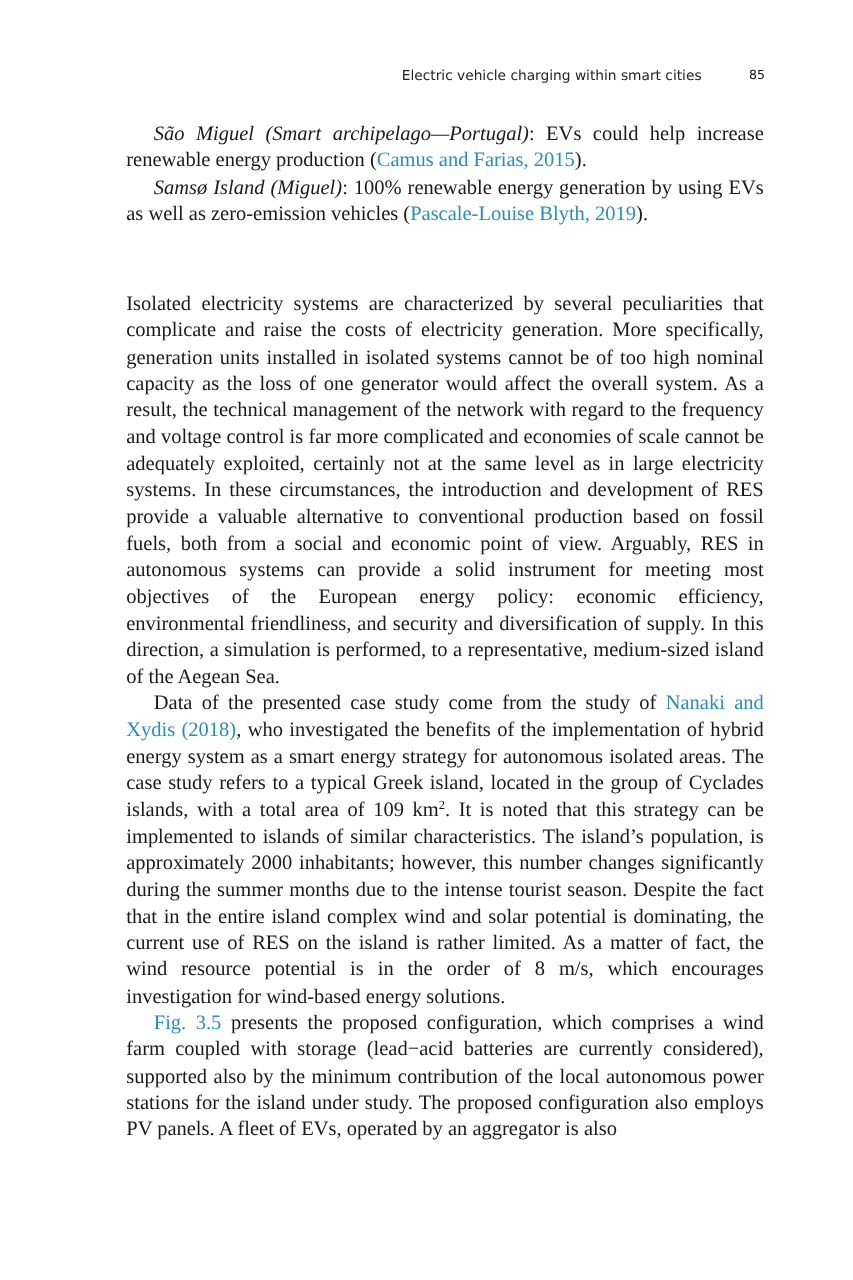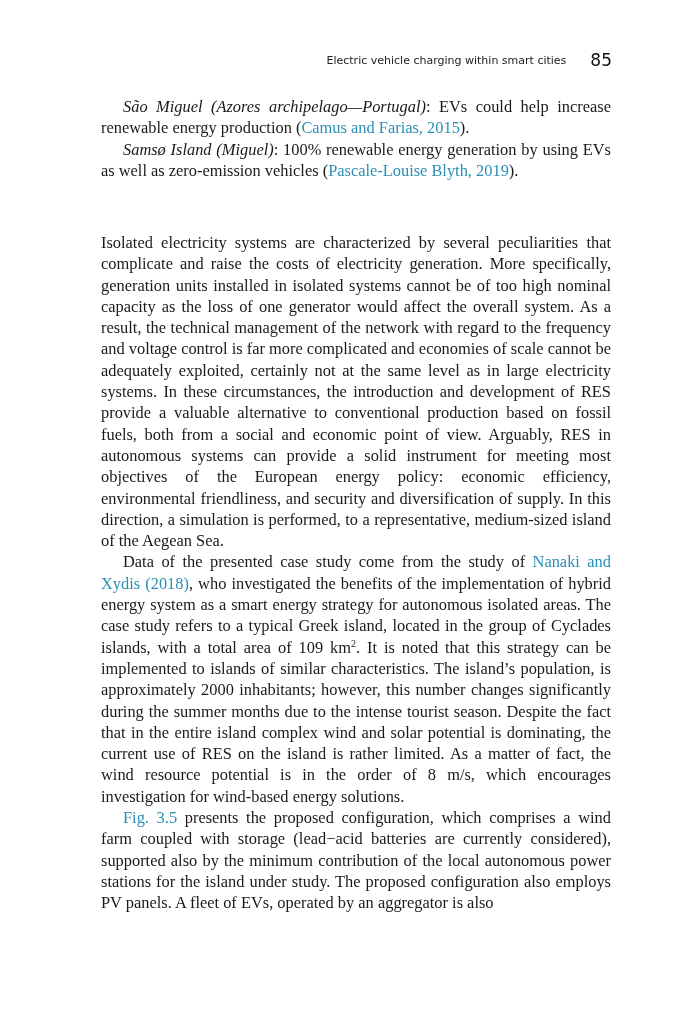--- a/index.html
+++ b/index.html
@@ -3,22 +3,22 @@
 <meta charset="utf-8">
 <style>
   html, body { margin: 0; padding: 0; background: #ffffff; }
   body { width: 682px; height: 1024px; position: relative; overflow: hidden; }
   .page { position: absolute; left: 0; top: 0; width: 682px; height: 1024px; }
   .running-head {
     position: absolute; top: 50px; left: 300px; width: 312px; height: 20px;
     font-family: "DejaVu Sans", sans-serif; font-size: 11px; color: #222;
     display: flex; justify-content: flex-end; align-items: center;
   }
-  .running-head .title { margin-right: 24px; }
-  .running-head .pnum { font-size: 17px; color: #111; }
+  .running-head .title { margin-right: 38px; }
+  .running-head .pnum { font-size: 10px; color: #111; }
   .body-text {
     position: absolute; left: 101px; width: 510px;
     font-family: "Liberation Serif", serif; font-size: 16.4px; line-height: 21.3px;
     color: #1a1a1a; text-align: justify; hyphens: manual;
   }
   .body-text p { margin: 0; }
   .indent { text-indent: 22px; }
   .it { font-style: italic; }
   .link { color: #2a8fb5; }
   .heading {
@@ -32,21 +32,21 @@
 <body>
 
 <div class="page">
 
   <div class="running-head">
     <span class="title">Electric vehicle charging within smart cities</span>
     <span class="pnum">85</span>
   </div>
 
   <div class="body-text" style="top:96px;">
-    <p class="indent"><span class="it">São Miguel (Azores archipelago—Portugal)</span><span>: EVs could help increase renewable energy production (</span><span class="link">Camus and Farias, 2015</span><span>).</span></p>
+    <p class="indent"><span class="it">São Miguel (Smart archipelago—Portugal)</span><span>: EVs could help increase renewable energy production (</span><span class="link">Camus and Farias, 2015</span><span>).</span></p>
     <p class="indent"><span class="it">Samsø Island (Miguel)</span><span>: 100% renewable energy generation by using EVs as well as zero-emission vehicles (</span><span class="link">Pascale-Louise Blyth, 2019</span><span>).</span></p>
   </div>
 
 
   <div class="body-text" style="top:232px;">
     <p>Isolated electricity systems are characterized by several peculiarities that complicate and raise the costs of electricity generation. More specifically, generation units installed in isolated systems cannot be of too high nomi­nal capacity as the loss of one generator would affect the overall system. As a result, the technical management of the network with regard to the frequency and voltage control is far more complicated and economies of scale cannot be adequately exploited, certainly not at the same level as in large electricity systems. In these circumstances, the introduction and development of RES provide a valuable alternative to conventional pro­duction based on fossil fuels, both from a social and economic point of view. Arguably, RES in autonomous systems can provide a solid instru­ment for meeting most objectives of the European energy policy: eco­nomic efficiency, environmental friendliness, and security and diversification of supply. In this direction, a simulation is performed, to a representative, medium-sized island of the Aegean Sea.</p>
     <p class="indent"><span>Data of the presented case study come from the study of </span><span class="link">Nanaki and Xydis (2018)</span><span>, who investigated the benefits of the implementation of hybrid energy system as a smart energy strategy for autonomous isolated areas. The case study refers to a typical Greek island, located in the group of Cyclades islands, with a total area of 109 km</span><sup>2</sup><span>. It is noted that this strat­egy can be implemented to islands of similar characteristics. The island’s population, is approximately 2000 inhabitants; however, this number changes significantly during the summer months due to the intense tourist season. Despite the fact that in the entire island complex wind and solar potential is dominating, the current use of RES on the island is rather limited. As a matter of fact, the wind resource potential is in the order of 8 m/s, which encourages investigation for wind-based energy solutions.</span></p>
     <p class="indent"><span class="link">Fig. 3.5</span><span> presents the proposed configuration, which comprises a wind farm coupled with storage (lead−acid batteries are currently considered), supported also by the minimum contribution of the local autonomous power stations for the island under study. The proposed configuration also employs PV panels. A fleet of EVs, operated by an aggregator is also</span></p>
   </div>
 

